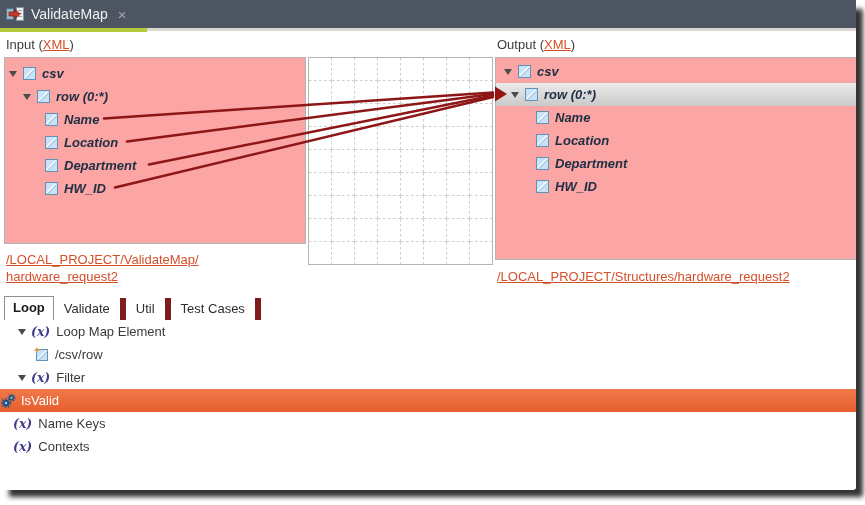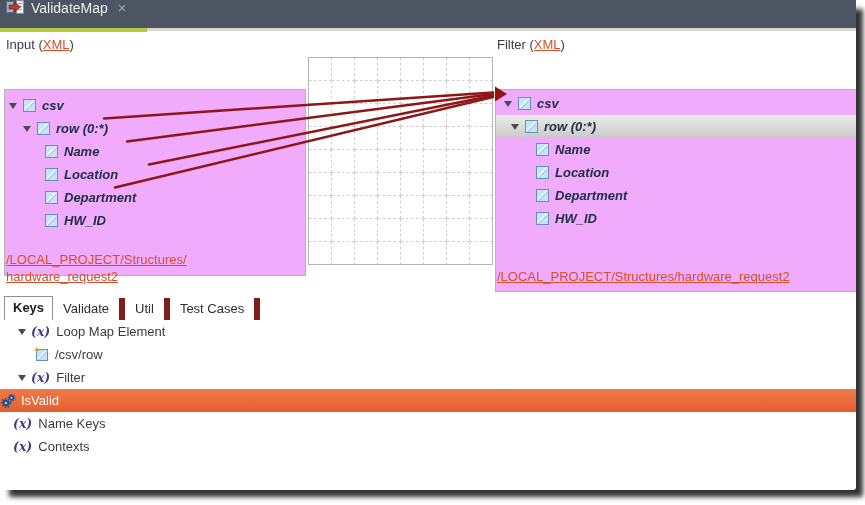--- a/index.html
+++ b/index.html
@@ -3,35 +3,35 @@
 <meta charset="utf-8">
 <style>
   html,body{margin:0;padding:0;background:#ffffff;}
   body{font-family:"Liberation Sans","DejaVu Sans",sans-serif;}
   .stage{position:relative;width:865px;height:505px;background:#fff;overflow:hidden;}
   .window{position:absolute;left:0;top:0;width:856px;height:490px;background:#fff;
           box-shadow:8px 8px 5px -1px rgba(0,0,0,0.8);border-radius:0 0 3px 0;}
 
   
   .tabbar{position:absolute;left:0;top:0;width:100%;height:28px;background:#4c5561;}
-  .etab{position:absolute;left:0;top:0;width:147px;height:28px;display:flex;
+  .etab{position:absolute;left:0;top:0;width:147px;height:28px;display:flex;align-items:center;
         padding:0 6px;box-sizing:border-box;cursor:default;}
   .etab-icon{display:flex;margin-right:7px;}
   .etab-label{color:#eef0f2;font-size:14px;}
   .etab-close{color:#a2a8b1;font-size:15px;margin-left:10px;line-height:1;}
   .tab-underline{position:absolute;left:0;top:28px;width:147px;height:4px;background:#b2ca3c;}
   .bar-strip{position:absolute;left:147px;top:28px;right:0;height:3px;background:#dbd8d3;}
 
   
   .hdr{position:absolute;top:37px;font-size:13px;color:#3c3c3c;}
   .hdr-input{left:6px;} .hdr-output{left:497px;}
   .xml-link{color:#d4502a;text-decoration:underline;cursor:pointer;}
 
   
-  .panel{position:absolute;background:#f0abfc;box-sizing:border-box;margin-top:32px;}
+  .panel{position:absolute;background:#fca5a5;box-sizing:border-box;}
   .input-panel{left:4px;top:57px;width:302px;height:187px;border:1px solid #b4b4b4;padding-top:4px;}
   .output-panel{left:495px;top:57px;right:0;height:203px;border-left:1px solid #b4b4b4;
                 border-top:1px solid #b4b4b4;border-bottom:1px solid #b4b4b4;padding-top:2px;}
   .grid-canvas{position:absolute;left:308px;top:57px;width:185px;height:208px;border:1px solid #b4b4b4;
                background:#fff;box-sizing:border-box;}
 
   
   .trow{height:23px;display:flex;align-items:center;font-size:13px;font-weight:bold;
         font-style:italic;color:#203043;box-sizing:border-box;}
   .trow.selected{background:linear-gradient(180deg,#ebebeb 0%,#c9c9c9 100%);}
@@ -84,21 +84,21 @@
         </svg>
       </span>
       <span class="etab-label">ValidateMap</span>
       <span class="etab-close">×</span>
     </div>
     <div class="tab-underline"></div>
     <div class="bar-strip"></div>
   </div>
 
   <div class="hdr hdr-input"><span>Input (</span><a class="xml-link">XML</a><span>)</span></div>
-  <div class="hdr hdr-output"><span>Filter (</span><a class="xml-link">XML</a><span>)</span></div>
+  <div class="hdr hdr-output"><span>Output (</span><a class="xml-link">XML</a><span>)</span></div>
 
   <div class="panel input-panel">
     <div class="trow" style="padding-left:4px">
       <span class="tri"></span>
       <span class="el-icon">
         <svg width="13" height="13" viewBox="0 0 13 13">
               <rect x="0.5" y="0.5" width="12" height="12" fill="#c9e2f5" stroke="#6391b6"></rect>
               <line x1="2" y1="11" x2="11" y2="2" stroke="#f2f9fe" stroke-width="2.4"></line>
               <line x1="2.7" y1="11.7" x2="11.7" y2="2.7" stroke="#7fb0d4" stroke-width="1"></line>
             </svg>
@@ -235,25 +235,25 @@
   </div>
 
   <svg class="wires">
     <line x1="104" y1="118.5" x2="493" y2="92.5" stroke="#8e1616" stroke-width="2.5" stroke-linecap="round"></line>
     <line x1="127" y1="141.5" x2="493" y2="94" stroke="#8e1616" stroke-width="2.5" stroke-linecap="round"></line>
     <line x1="149" y1="164.5" x2="493" y2="95.5" stroke="#8e1616" stroke-width="2.5" stroke-linecap="round"></line>
     <line x1="115" y1="187.5" x2="493" y2="97" stroke="#8e1616" stroke-width="2.5" stroke-linecap="round"></line>
     <polygon points="495,86.5 507,94 495,101.5" fill="#941414"></polygon>
   </svg>
 
-  <a class="res-link input-link"><span>/LOCAL_PROJECT/Structures/</span><br><span>hardware_request2</span></a>
+  <a class="res-link input-link"><span>/LOCAL_PROJECT/ValidateMap/</span><br><span>hardware_request2</span></a>
   <a class="res-link output-link">/LOCAL_PROJECT/Structures/hardware_request2</a>
 
   <div class="btabs">
-    <div class="btab active">Keys</div>
+    <div class="btab active">Loop</div>
     <div class="btab">Validate</div>
     <div class="btab">Util</div>
     <div class="btab">Test Cases</div>
   </div>
 
   <div class="btree">
     <div class="brow" style="padding-left:18px">
       <span class="btri"></span>
       <span class="fx">(x)</span>
       <span>Loop Map Element</span>

